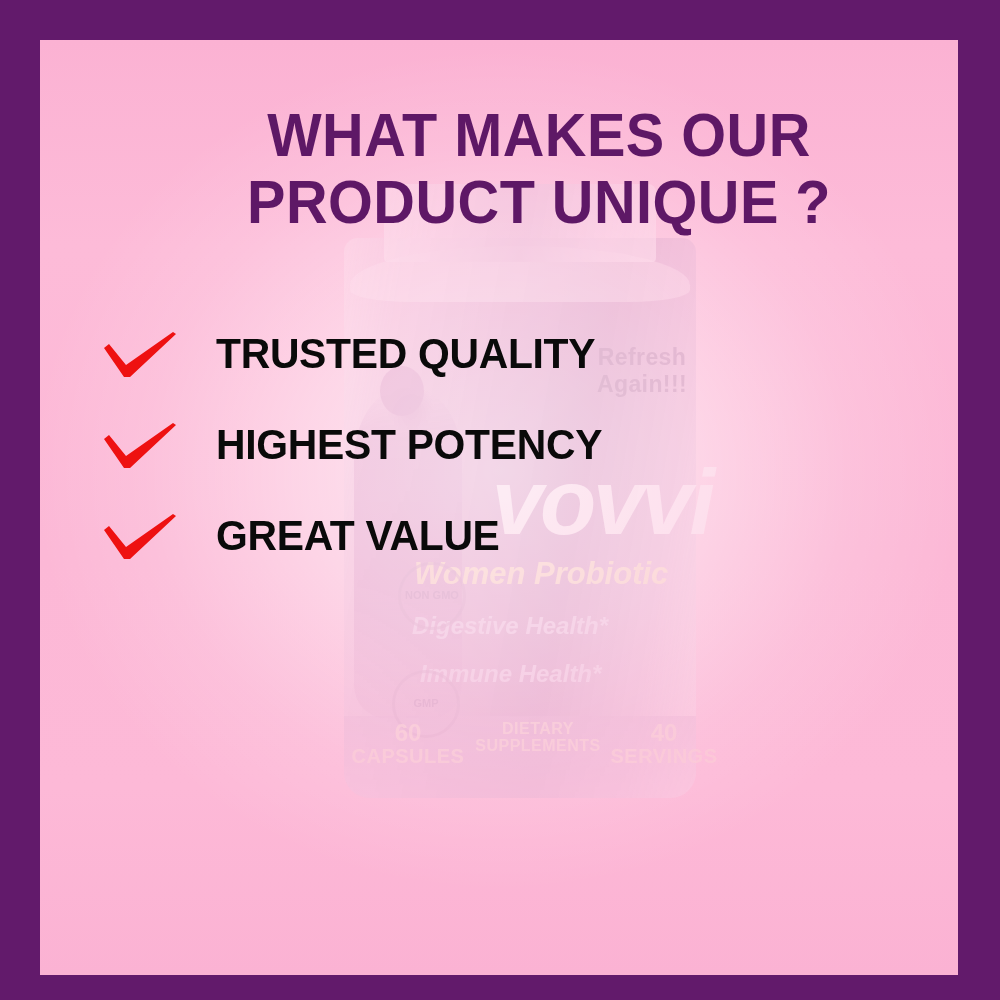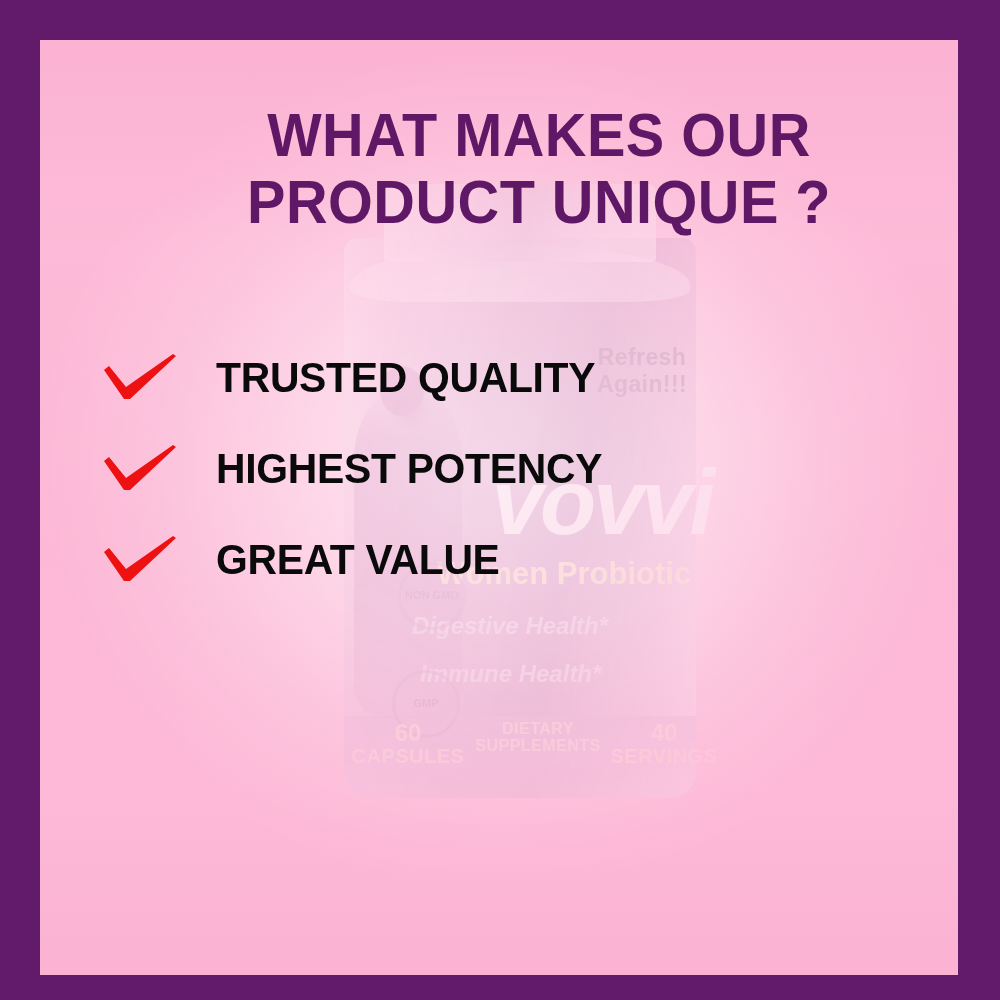--- a/index.html
+++ b/index.html
@@ -136,22 +136,22 @@
     text-align: right;
   }
   .brand-sub {
     position: absolute;
     left: 122px;
     top: 396px;
     width: 300px;
     color: rgba(252,236,192,0.92);
     font-size: 31px;
     font-weight: bold;
+    font-style: italic;
     letter-spacing: 0px;
-    text-align: center;
   }
   .claim {
     position: absolute;
     color: rgba(236,222,242,0.80);
     font-size: 24px;
     font-weight: bold;
     font-style: italic;
   }
   .claim-digest { left: 120px; top: 452px; }
   .claim-immune { left: 128px; top: 500px; }
@@ -208,21 +208,21 @@
   #list {
     position: absolute;
     left: 64px;
     top: 292px;
     width: 880px;
   }
   .row {
     position: relative;
     height: 91px;
     display: flex;
-    align-items: center;
+    align-items: flex-start;
   }
   .check {
     flex: 0 0 auto;
     width: 72px;
     height: 48px;
     margin-right: 40px;
     display: block;
   }
   .row-label {
     color: #0A0A0A;

